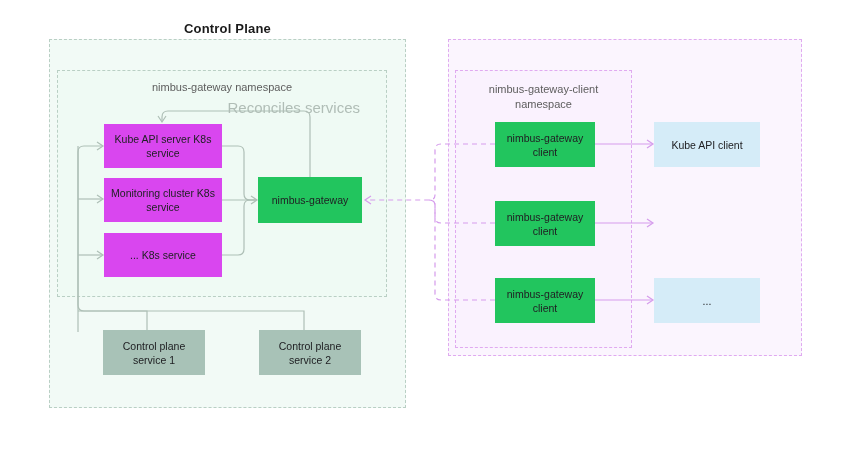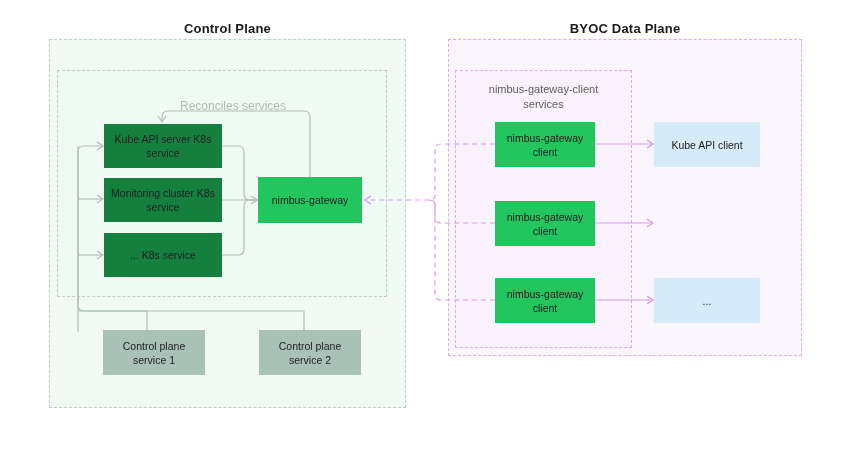--- a/index.html
+++ b/index.html
@@ -48,51 +48,51 @@
 
   
   .node{
     position:absolute;box-sizing:border-box;
     display:flex;align-items:center;justify-content:center;
     text-align:center;
     font-size:10.5px;line-height:14px;color:#202124;
     white-space:pre-line;
     padding:2px 6px;
   }
-  .node-mint{background:#15803d;}
+  .node-mint{background:#d946ef;}
   .node-sage{background:#a8c2b7;}
   .node-violet{background:#22c55e;}
   .node-blue{background:#d5ecf8;}
 
   
   svg.wires{position:absolute;left:0;top:0;width:850px;height:450px;pointer-events:none;}
   .gwire{fill:none;stroke:#aebfb6;stroke-width:1.2;}
   .pwire{fill:none;stroke:#d59bec;stroke-width:1.2;}
   .pwire-d{fill:none;stroke:#d59bec;stroke-width:1.2;stroke-dasharray:5 4;}
 
   .edge-label{
-    position:absolute;font-size:12px;color:#b0bdb6;
-    white-space:nowrap;text-align:left;
+    position:absolute;font-size:15px;color:#b0bdb6;
+    white-space:nowrap;text-align:right;
   }
 </style>
 </head>
 <body>
 
 <div id="diagram">
 
   <div class="dashbox plane-outer-left"></div>
   <div class="dashbox ns-left"></div>
   <div class="dashbox plane-outer-right"></div>
   <div class="dashbox ns-right"></div>
 
   <div class="plane-title" style="left:49px;top:21px;width:357px;">Control Plane</div>
-  <div class="plane-title" style="left:448px;top:21px;width:354px;">BYOC Data Plane</div>
 
+  <div class="ns-label ns-label-left">nimbus-gateway namespace</div>
   <div class="ns-label ns-label-right">nimbus-gateway-client
-services</div>
+namespace</div>
 
   <svg class="wires" viewBox="0 0 850 450">
 
     <path class="gwire" d="M78 332 L78 152 Q78 146 84 146 L102 146"></path>
     <path class="gwire" d="M78 199 L102 199"></path>
     <path class="gwire" d="M78 255 L102 255"></path>
 
     <path class="gwire" d="M97 142 L103 146 L97 150"></path>
     <path class="gwire" d="M97 195 L103 199 L97 203"></path>
     <path class="gwire" d="M97 251 L103 255 L97 259"></path>

